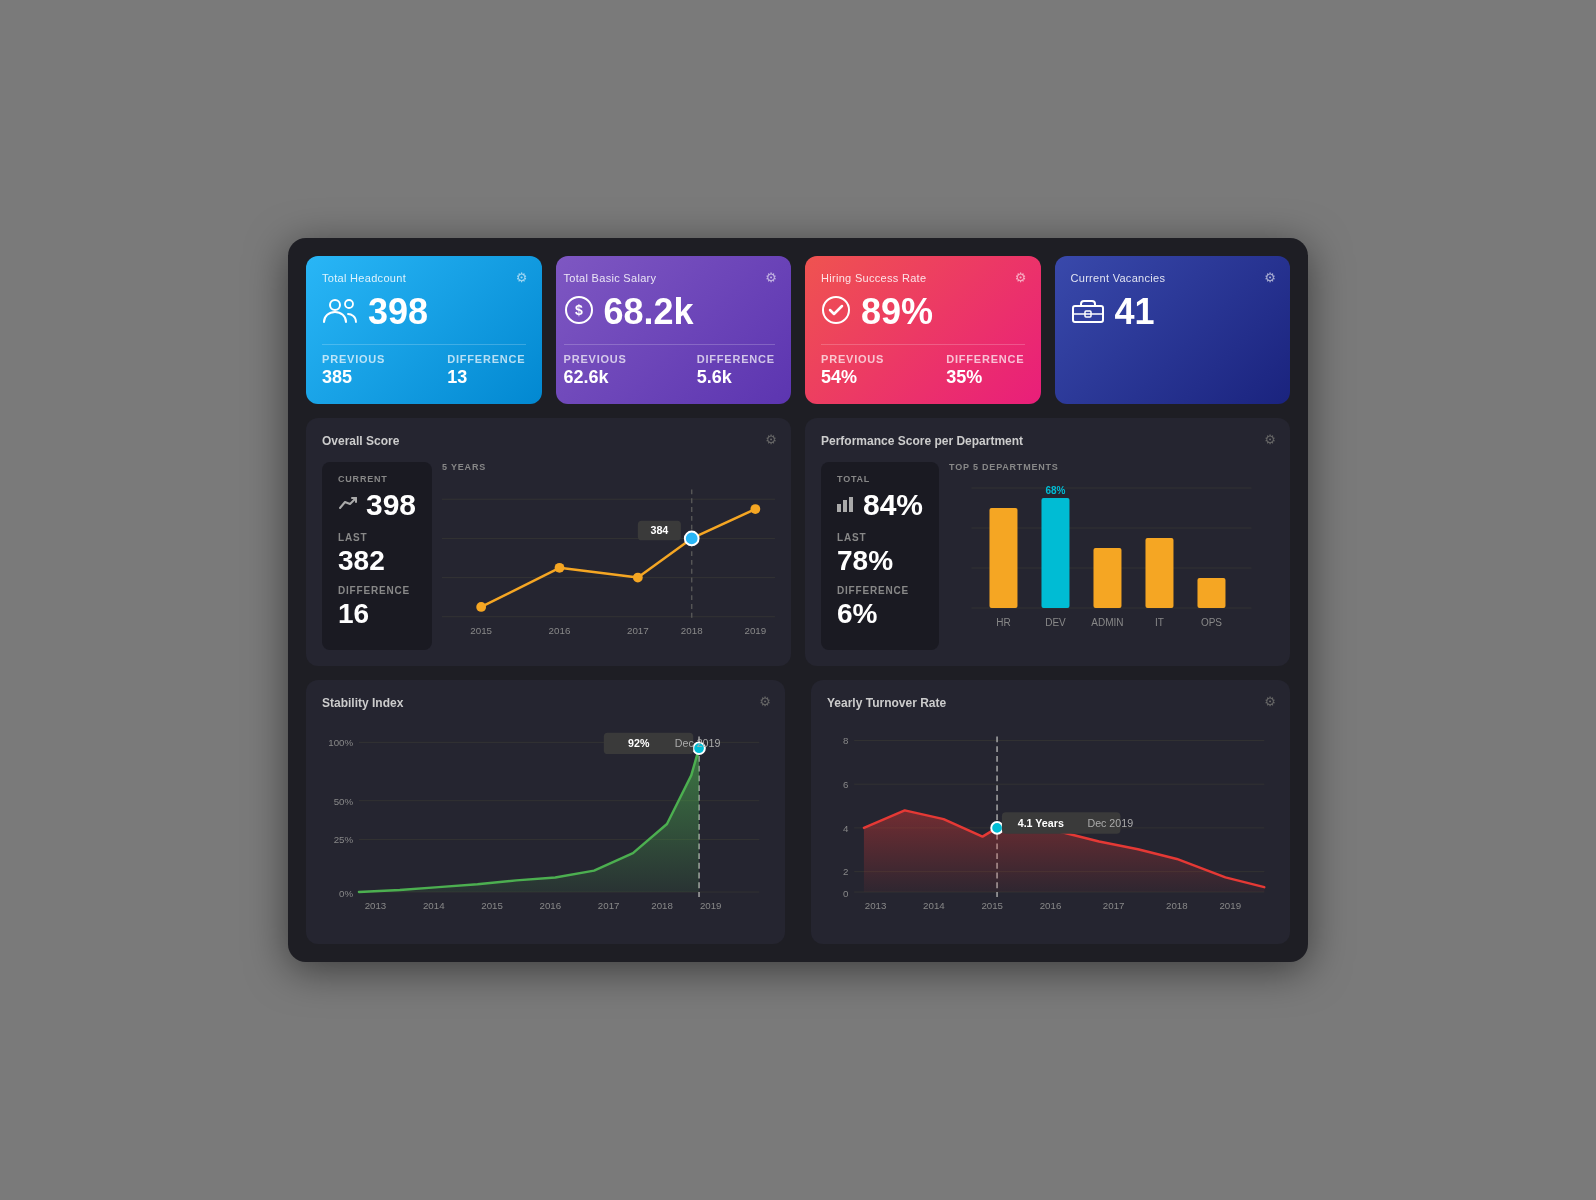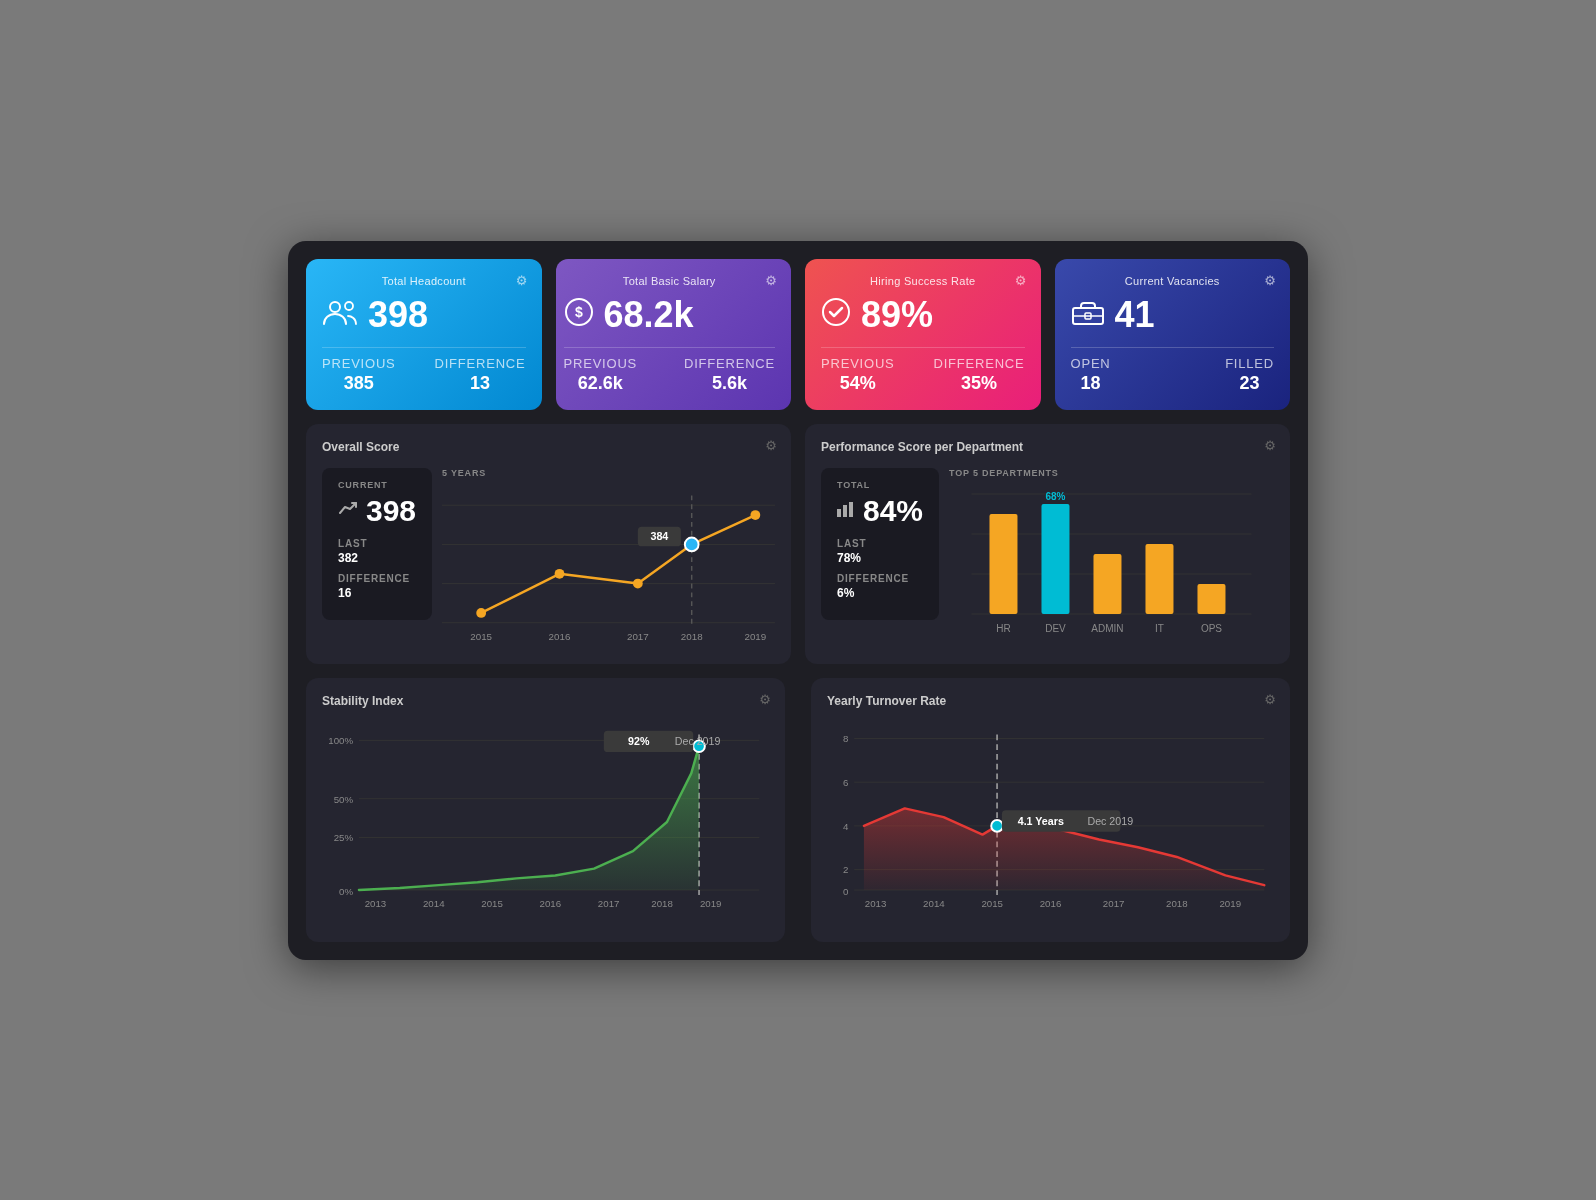--- a/index.html
+++ b/index.html
@@ -23,21 +23,20 @@
       display: grid;
       grid-template-columns: repeat(4, 1fr);
       gap: 14px;
       margin-bottom: 14px;
     }
     .kpi-card {
       border-radius: 12px;
       padding: 16px;
       position: relative;
       min-height: 130px;
-      text-align: center;
     }
     .kpi-card.blue { background: linear-gradient(135deg, #29b6f6, #0288d1); }
     .kpi-card.purple { background: linear-gradient(135deg, #7e57c2, #5c35b0); padding-left: 8px; }
     .kpi-card.pink { background: linear-gradient(135deg, #ef5350, #e91e7a); }
     .kpi-card.navy { background: linear-gradient(135deg, #3949ab, #1a237e); }
     .kpi-card-title {
       font-size: 11px;
       color: rgba(255,255,255,0.85);
       font-weight: 500;
       margin-bottom: 10px;
@@ -69,25 +68,25 @@
       line-height: 1;
     }
     .kpi-footer {
       display: flex;
       justify-content: space-between;
       border-top: 1px solid rgba(255,255,255,0.2);
       padding-top: 8px;
     }
     .kpi-footer-item label {
       display: block;
-      font-size: 13px;
+      font-size: 11px;
       color: rgba(255,255,255,0.7);
       letter-spacing: 0.8px;
       margin-bottom: 2px;
-      font-weight: 400;
+      font-weight: 700;
     }
     .kpi-footer-item span {
       font-size: 18px;
       font-weight: 700;
       color: #fff;
     }
     
     .chart-row {
       display: grid;
       grid-template-columns: 1fr 1fr;
@@ -140,21 +139,21 @@
     }
     .score-icon { font-size: 18px; color: #bbb; }
     .score-main-value { font-size: 30px; font-weight: 700; color: #fff; }
     .score-sub-label {
       font-size: 10px;
       color: #888;
       letter-spacing: 0.8px;
       font-weight: 600;
       margin-bottom: 2px;
     }
-    .score-sub-value { font-size: 12px; font-weight: 700; color: #fff; margin-bottom: 8px; }
+    .score-sub-value { font-size: 28px; font-weight: 700; color: #fff; margin-bottom: 8px; }
     
     .chart-area {
       flex: 1;
       position: relative;
     }
     .chart-area-title {
       font-size: 9px;
       color: #888;
       letter-spacing: 0.8px;
       font-weight: 600;
@@ -282,30 +281,20 @@
       <div class="kpi-main-row">
         <span class="kpi-icon">
           <svg width="34" height="28" viewBox="0 0 34 28" fill="none">
             <rect x="2" y="10" width="30" height="16" rx="2" stroke="white" stroke-width="2" fill="none"></rect>
             <path d="M10 10V8a3 3 0 0 1 3-3h8a3 3 0 0 1 3 3v2" stroke="white" stroke-width="2" fill="none" stroke-linecap="round"></path>
             <line x1="2" y1="18" x2="32" y2="18" stroke="white" stroke-width="1.5"></line>
             <rect x="14" y="15" width="6" height="6" rx="1" stroke="white" stroke-width="1.5" fill="none"></rect>
           </svg>
         </span>
         <span class="kpi-value">41</span>
-      </div>
-      <div class="kpi-footer">
-        <div class="kpi-footer-item">
-          <label>OPEN</label>
-          <span>18</span>
-        </div>
-        <div class="kpi-footer-item">
-          <label>FILLED</label>
-          <span>23</span>
-        </div>
       </div>
     </div>
   </div>
 
   <div class="chart-row">
 
     <div class="chart-panel">
       <div class="panel-title">Overall Score</div>
       <span class="panel-gear">⚙</span>
       <div class="score-panel-content">

